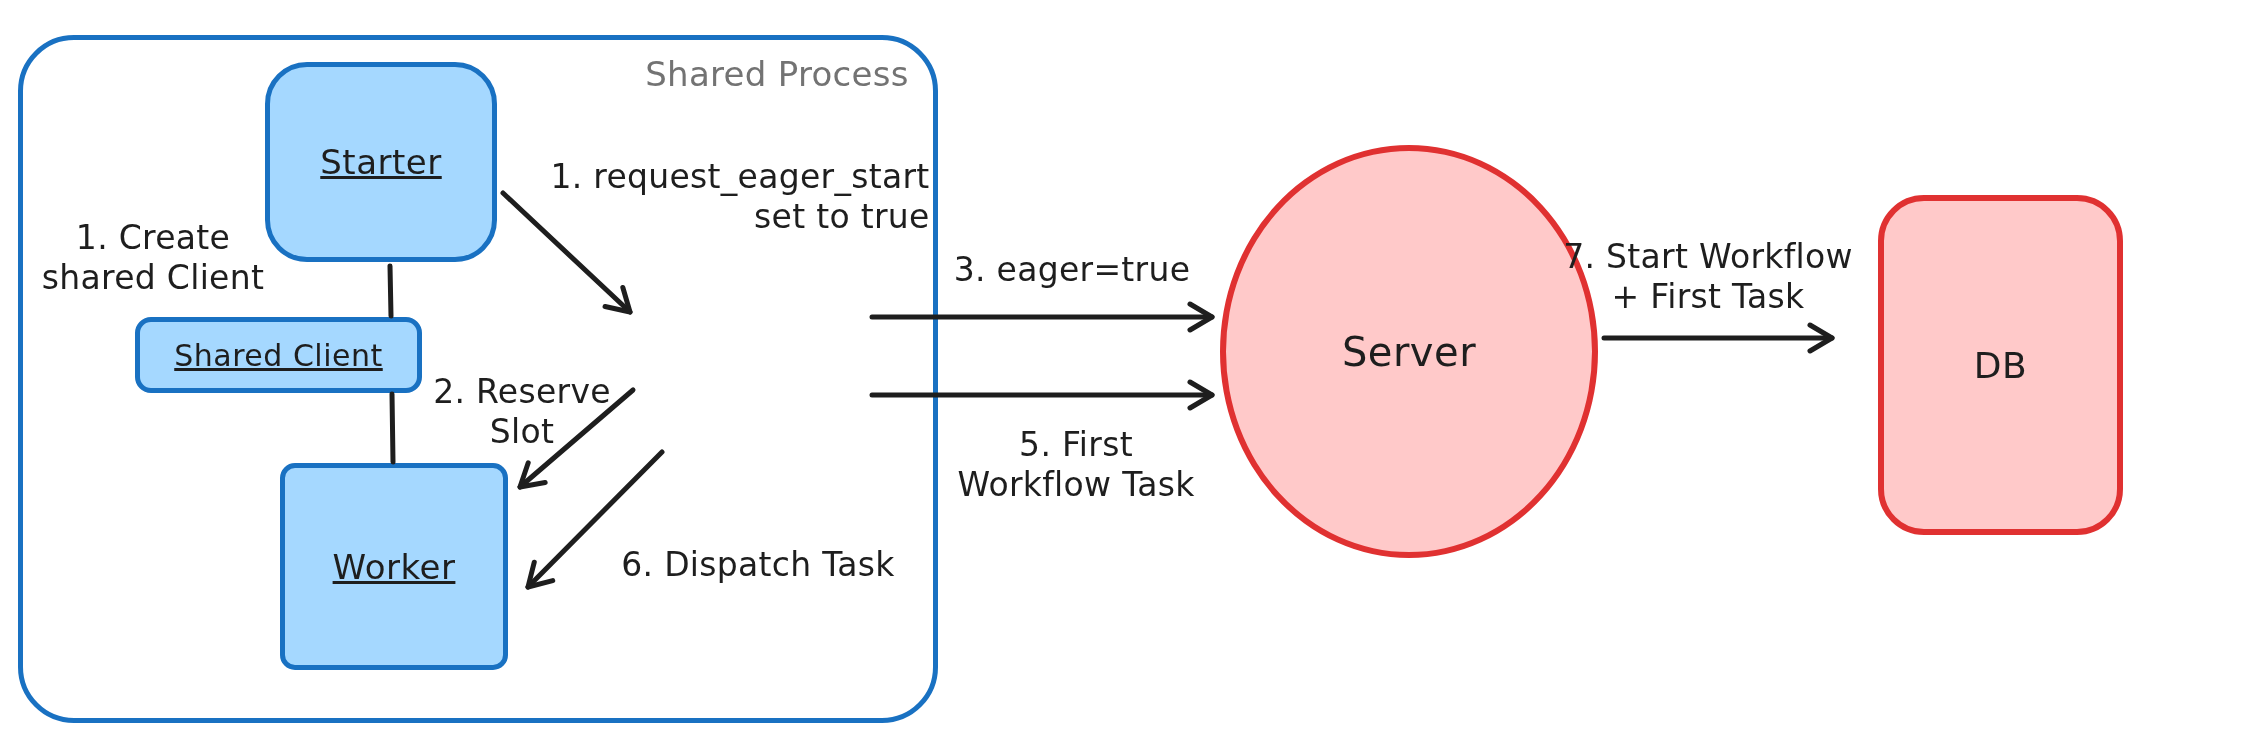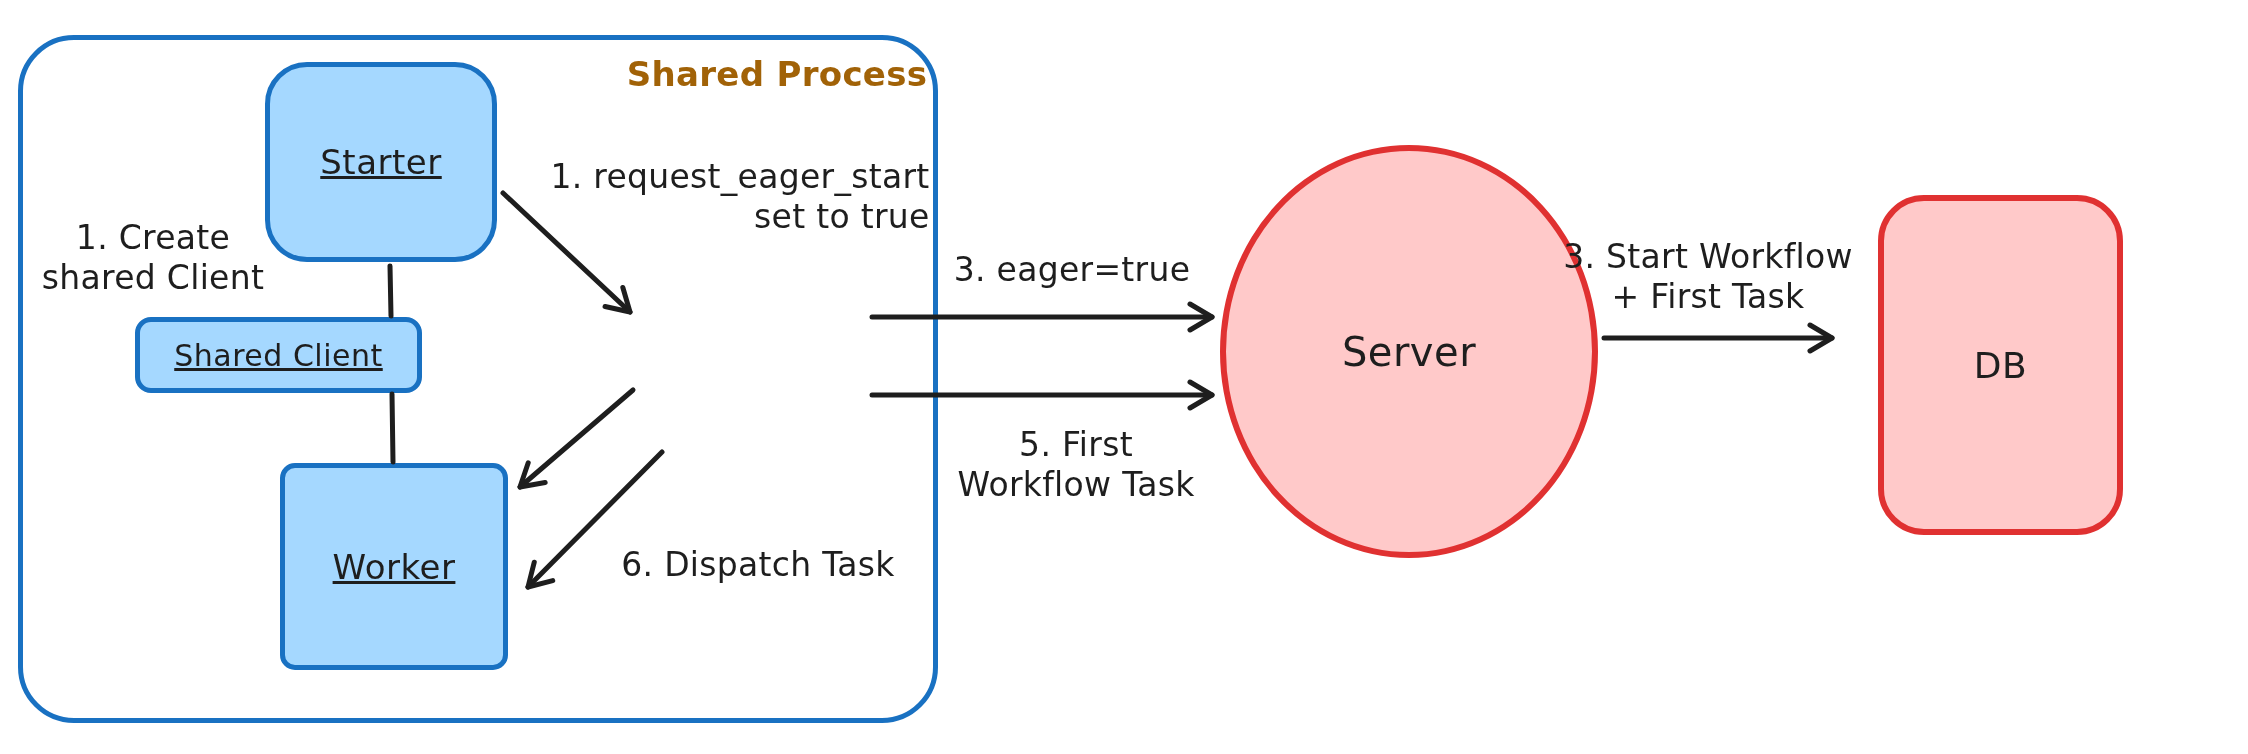--- a/index.html
+++ b/index.html
@@ -29,21 +29,21 @@
   .node-worker{left:280px;top:463px;width:228px;height:207px;border-radius:15px;font-size:34px;}
   .node-sdk{left:633px;top:252px;width:230px;height:203px;border-radius:42px;font-size:34px;}
   .node-server{left:1220px;top:145px;width:378px;height:413px;border-radius:50%;font-size:40px;}
   .node-db{left:1838px;top:195px;width:245px;height:340px;border-radius:46px;font-size:36px;margin-left:40px;}
   
   .lbl{
     position:absolute;transform:translate(-50%,-50%);
     white-space:pre-line;text-align:center;
     font-size:33px;line-height:1.22;letter-spacing:.3px;color:#1e1e1e;
   }
-  .lbl-frame-title{left:777px;top:75px;color:#a16207;font-weight:700;font-size:34px;}
+  .lbl-frame-title{left:777px;top:75px;color:#737373;font-weight:400;font-size:34px;}
   .lbl-create-client{left:153px;top:258px;}
   .lbl-eager-start{left:740px;top:197px;text-align:right;}
   .lbl-reserve-slot{left:522px;top:412px;}
   .lbl-dispatch-task{left:758px;top:557px;margin-top:8px;}
   .lbl-eager-true{left:1072px;top:270px;}
   .lbl-first-wft{left:1076px;top:465px;}
   .lbl-start-wf{left:1708px;top:277px;}
   
   .wires{position:absolute;left:0;top:0;pointer-events:none;}
 </style>
@@ -68,25 +68,27 @@
   </div>
   <div class="shape node red-node node-db">
     <span>DB</span>
   </div>
 
   <div class="lbl lbl-frame-title">Shared Process</div>
   <div class="lbl lbl-create-client">1. Create
 shared Client</div>
   <div class="lbl lbl-eager-start">1. request_eager_start
 set to true</div>
+  <div class="lbl lbl-reserve-slot">2. Reserve
+Slot</div>
   <div class="lbl lbl-dispatch-task">6. Dispatch Task</div>
   <div class="lbl lbl-eager-true">3. eager=true</div>
   <div class="lbl lbl-first-wft">5. First
 Workflow Task</div>
-  <div class="lbl lbl-start-wf">3. Start Workflow
+  <div class="lbl lbl-start-wf">7. Start Workflow
 + First Task</div>
 
   <svg class="wires" width="2248" height="754" viewBox="0 0 2248 754">
     <defs>
       <marker id="ah" viewBox="0 0 36 36" refX="30" refY="18" markerWidth="36" markerHeight="36" orient="auto" markerUnits="userSpaceOnUse">
         <path d="M8,5 L30,18 L8,31" fill="none" stroke="#1e1e1e" stroke-width="5" stroke-linecap="round" stroke-linejoin="round"></path>
       </marker>
     </defs>
     <g stroke="#1e1e1e" stroke-width="5" stroke-linecap="round" fill="none">
 

